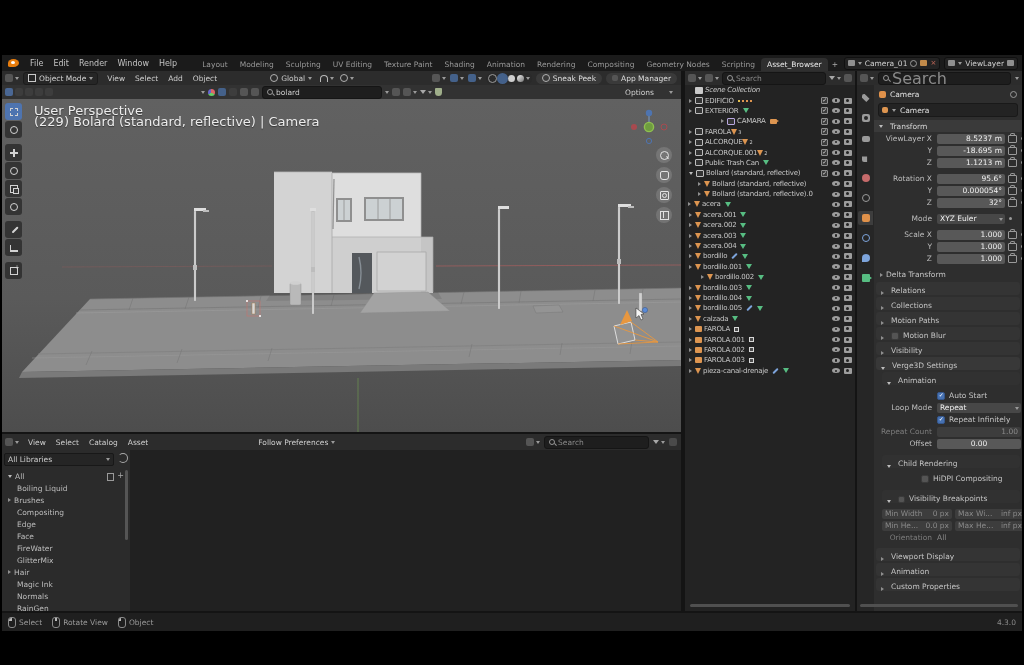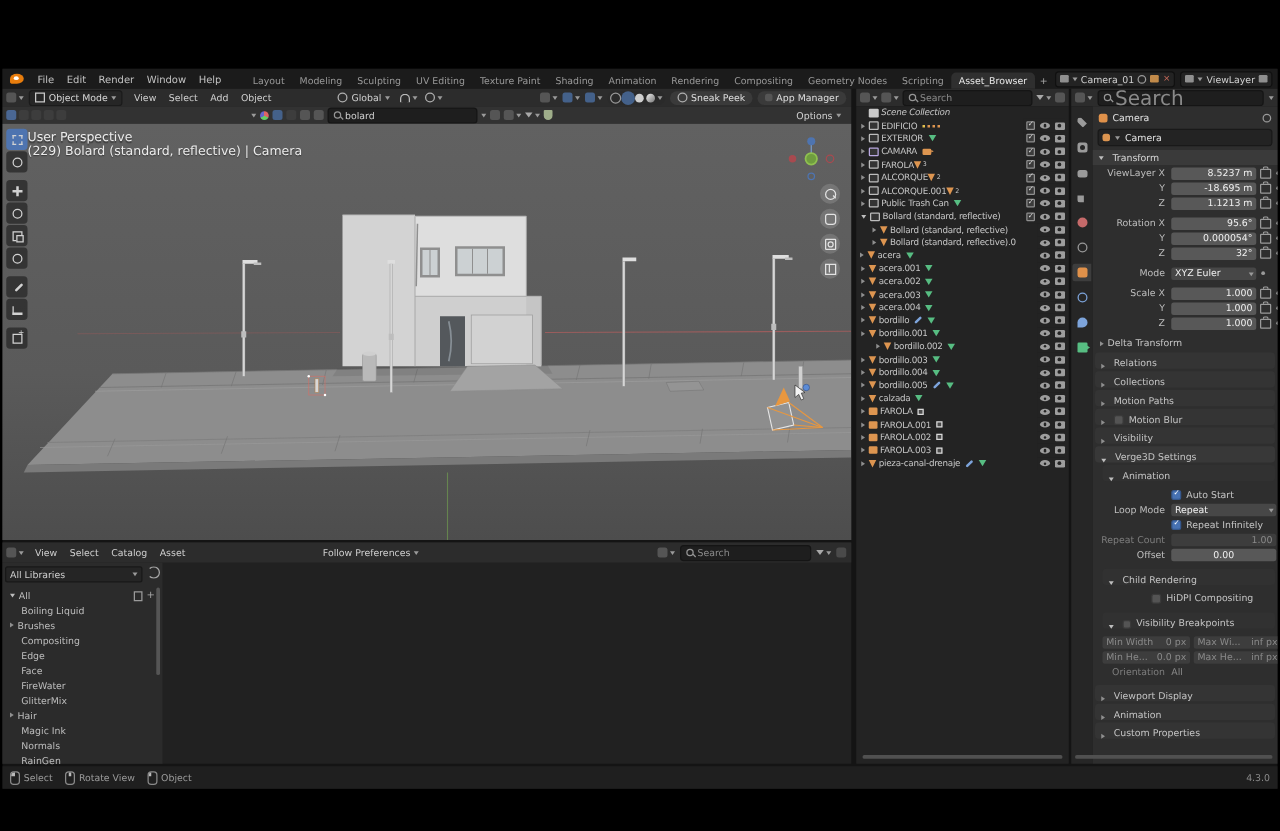--- a/index.html
+++ b/index.html
@@ -38,21 +38,21 @@
   .mag::after{content:"";position:absolute;left:3.5px;top:3.5px;width:3px;height:1px;background:#969696;transform:rotate(45deg);}
   .funnel{width:0;height:0;border-left:3.5px solid transparent;border-right:3.5px solid transparent;border-top:4px solid #a8a8a8;position:relative;display:inline-block;}
   .shield{width:7px;height:8px;background:#9fae8a;border-radius:1px 1px 4px 4px;display:inline-block;}
   .sq-ic{width:8px;height:8px;background:#3d3d3d;border-radius:2px;display:inline-block;}
   .sq-ic.blue{background:#44618a;}
   .sq-ic.lt{background:#555;}
   .magnet{width:6px;height:6px;border:1.5px solid #b9b9b9;border-bottom:none;border-radius:4px 4px 0 0;display:inline-block;}
   .circ{width:6px;height:6px;border:1px solid #b0b0b0;border-radius:50%;display:inline-block;}
   
   #viewport{left:0;top:44px;width:679px;height:333px;background:#5b5b5b;overflow:hidden;}
-  #vp-overlay{left:20px;top:6px;font-size:10px;color:#ececec;line-height:11px;text-shadow:0 1px 1px rgba(0,0,0,.45);}
+  #vp-overlay{left:32px;top:6px;font-size:13px;color:#ececec;line-height:11px;text-shadow:0 1px 1px rgba(0,0,0,.45);}
   #tools{left:3px;top:4px;display:flex;flex-direction:column;gap:1px;}
   .tool-btn{width:17px;height:17px;background:rgba(45,45,45,.85);border-radius:3px;display:flex;align-items:center;justify-content:center;}
   .tool-btn.active{background:#4e74b0;}
   .tool-btn.gap{margin-top:5px;}
   .t-ic{width:8px;height:8px;border:1px solid #d2d2d2;display:inline-block;box-sizing:border-box;}
   .t-cursor,.t-rotate,.t-transform{border-radius:50%;}
   .t-select-box{border-style:dashed;}
   .t-move{border:none;position:relative;}
   .t-move::before{content:"";position:absolute;left:3.5px;top:0;width:1.5px;height:8px;background:#d2d2d2;}
   .t-move::after{content:"";position:absolute;left:0;top:3.5px;width:8px;height:1.5px;background:#d2d2d2;}
@@ -290,21 +290,21 @@
       <span class="flex" style="gap:2px">
           <span class="sq-ic lt"></span>
           <span class="varr"></span>
         </span>
       <span class="flex" style="gap:2px">
           <span class="funnel"></span>
           <span class="varr"></span>
         </span>
       <span class="shield"></span>
     </span>
-    <span class="flex" style="margin-left:auto;margin-right:8px;gap:3px;color:#d0d0d0">
+    <span class="flex" style="margin-left:auto;margin-right:8px;gap:15px;color:#d0d0d0">
       <span>Options</span>
       <span class="varr"></span>
     </span>
   </div>
 
   <div id="viewport" class="px">
     <svg width="679" height="333" viewBox="0 0 679 333">
       <defs>
         <linearGradient id="bgg" x1="0" y1="0" x2="0" y2="1">
           <stop offset="0" stop-color="#616161"></stop>
@@ -503,21 +503,21 @@
         <span class="o-arrow-r"></span>
         <span class="oi oi-col"></span>
         <span class="o-label">EXTERIOR</span>
         <span class="oi oi-mesh"></span>
         <span class="o-right">
           <span class="oi oi-chk"></span>
           <span class="oi oi-eye"></span>
           <span class="oi oi-cam"></span>
         </span>
       </div>
-      <div class="o-row" style="padding-left: 4px;">
+      <div class="o-row" style="padding-left: 4px; margin-left: 32px;">
         <span class="o-arrow-r"></span>
         <span class="oi oi-col oi-colcam"></span>
         <span class="o-label">CAMARA</span>
         <span class="oi oi-camo"></span>
         <span class="o-right">
           <span class="oi oi-chk"></span>
           <span class="oi oi-eye"></span>
           <span class="oi oi-cam"></span>
         </span>
       </div>

